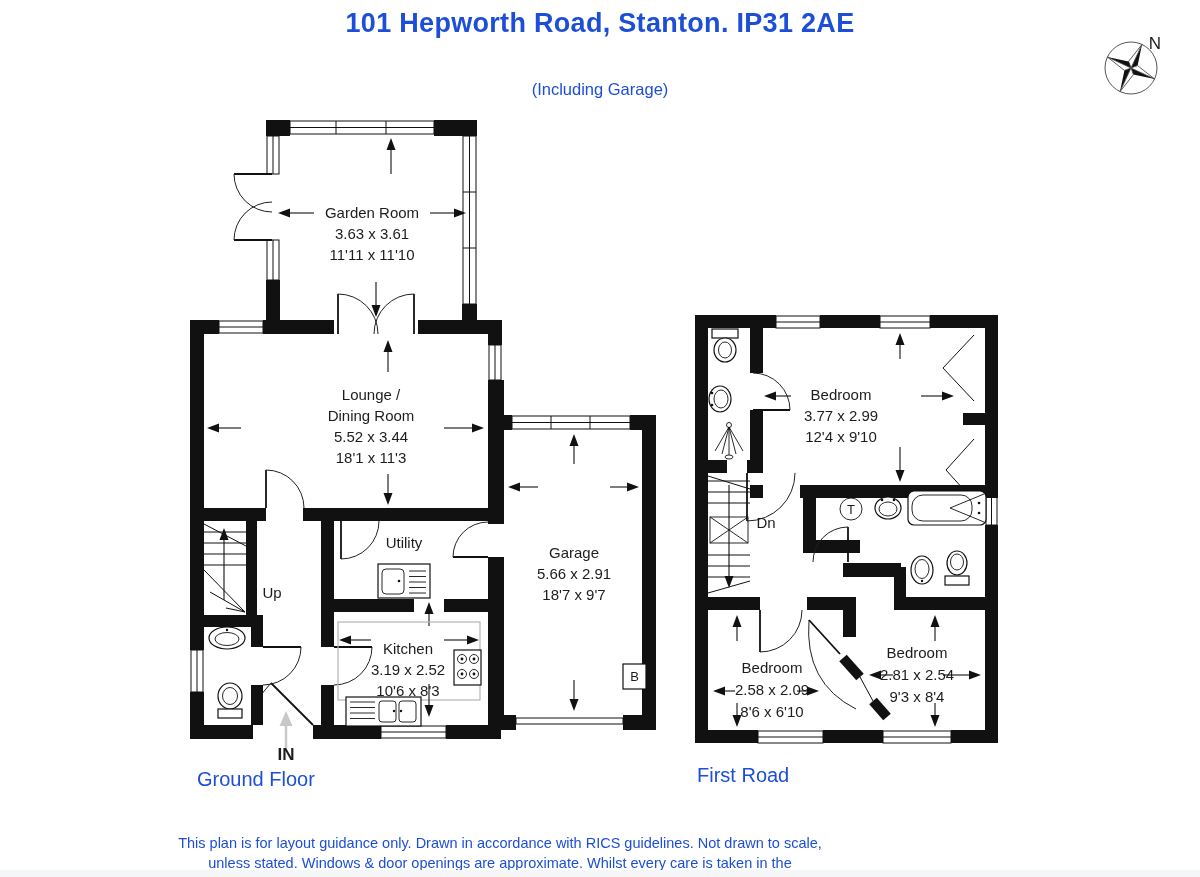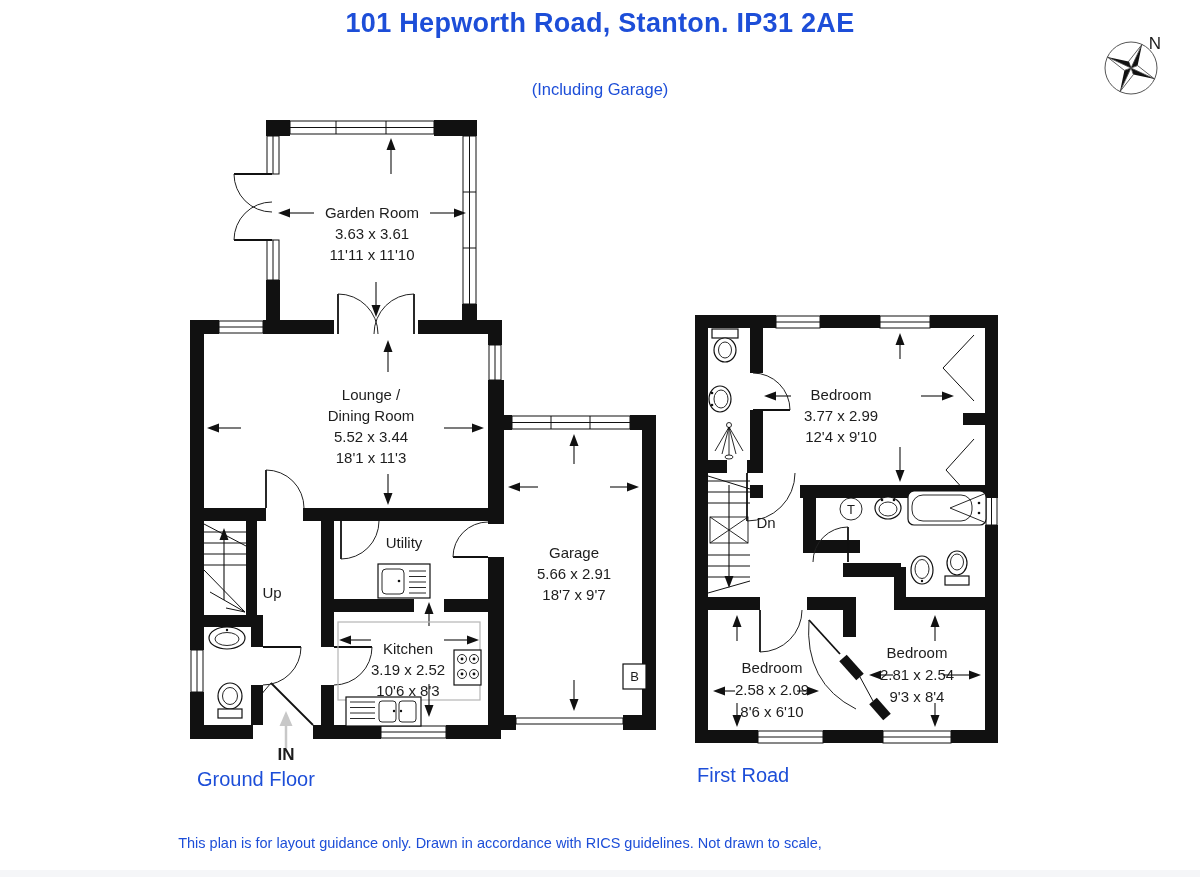--- a/index.html
+++ b/index.html
@@ -439,16 +439,17 @@
       <line class="arr" x1="242" y1="390" x2="242" y2="403"></line>
         <polygon class="ah" points="237.5,402 246.5,402 242,414"></polygon>
     </g>
   </svg>
 
   <div class="floor-label" style="left:197px;top:768px;">Ground Floor</div>
   <div class="floor-label" style="left:697px;top:764px;">First Road</div>
 
   <div class="footer">
     <span style="display:block">This plan is for layout guidance only. Drawn in accordance with RICS guidelines. Not drawn to scale,</span>
+    <span style="display:block">unless stated. Windows &amp; door openings are approximate. Whilst every care is taken in the</span>
   </div>
 
   <div class="bottom-strip"></div>
 </div>
 
 </body></html>

